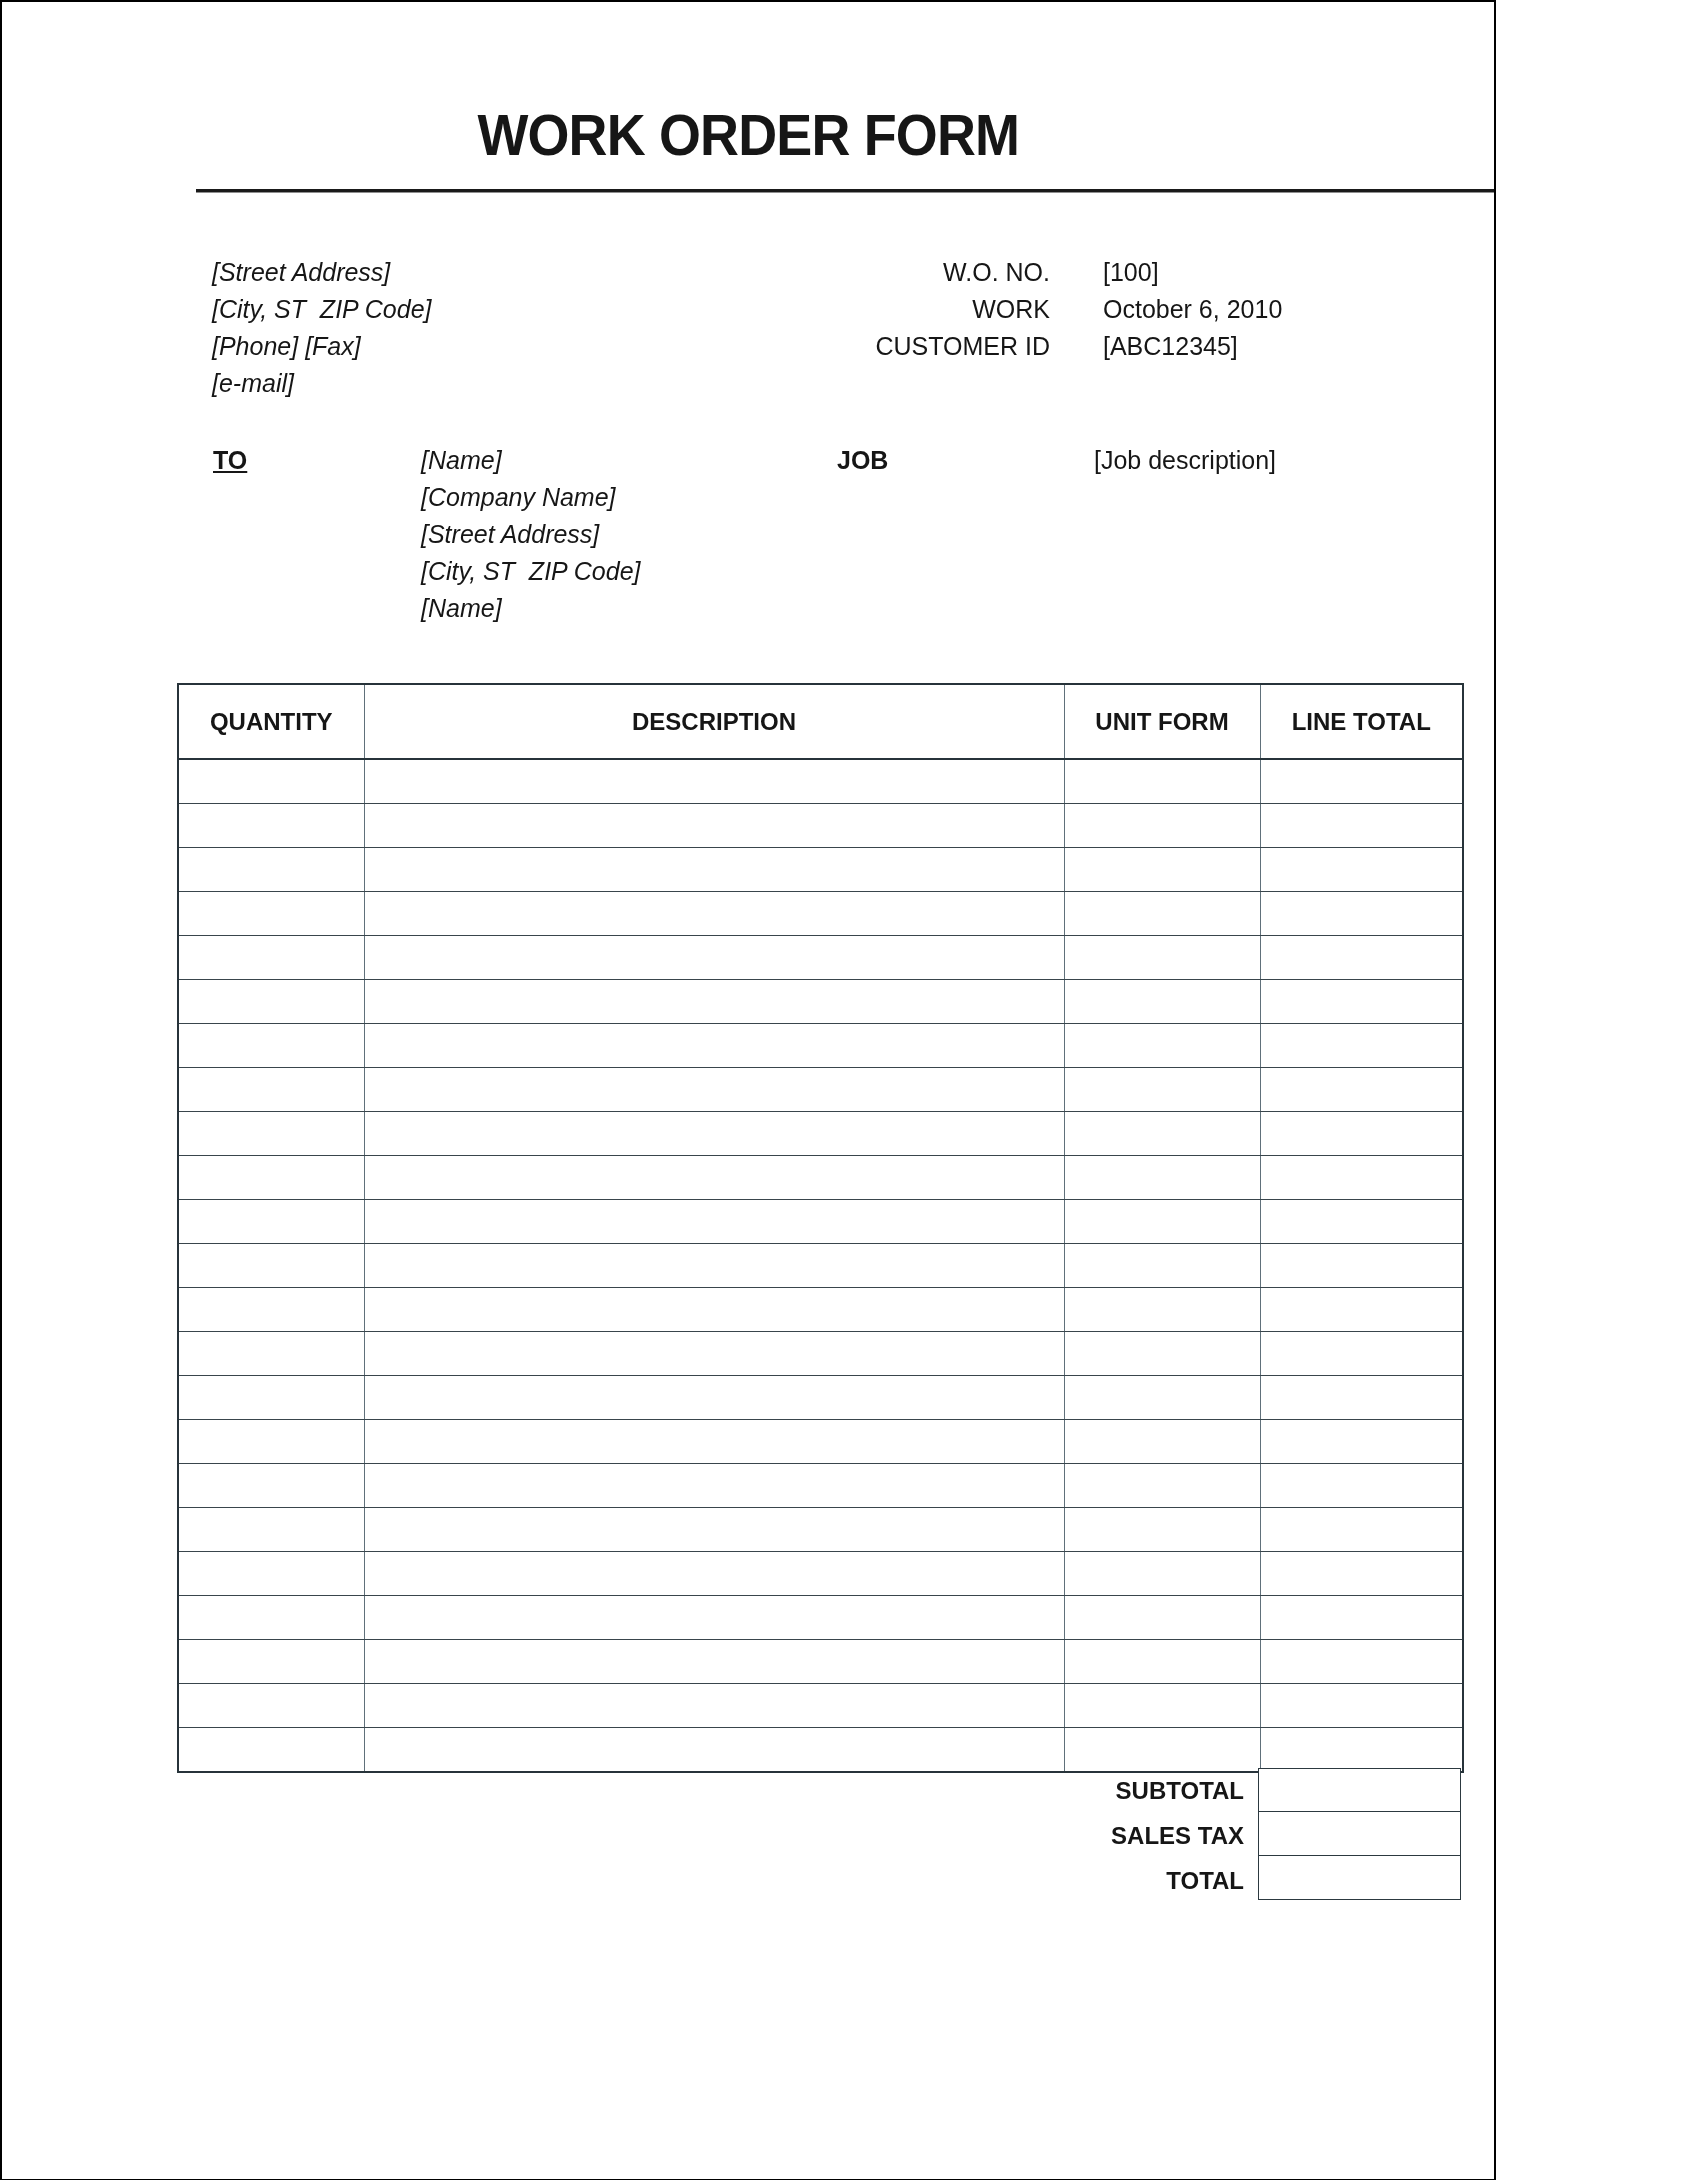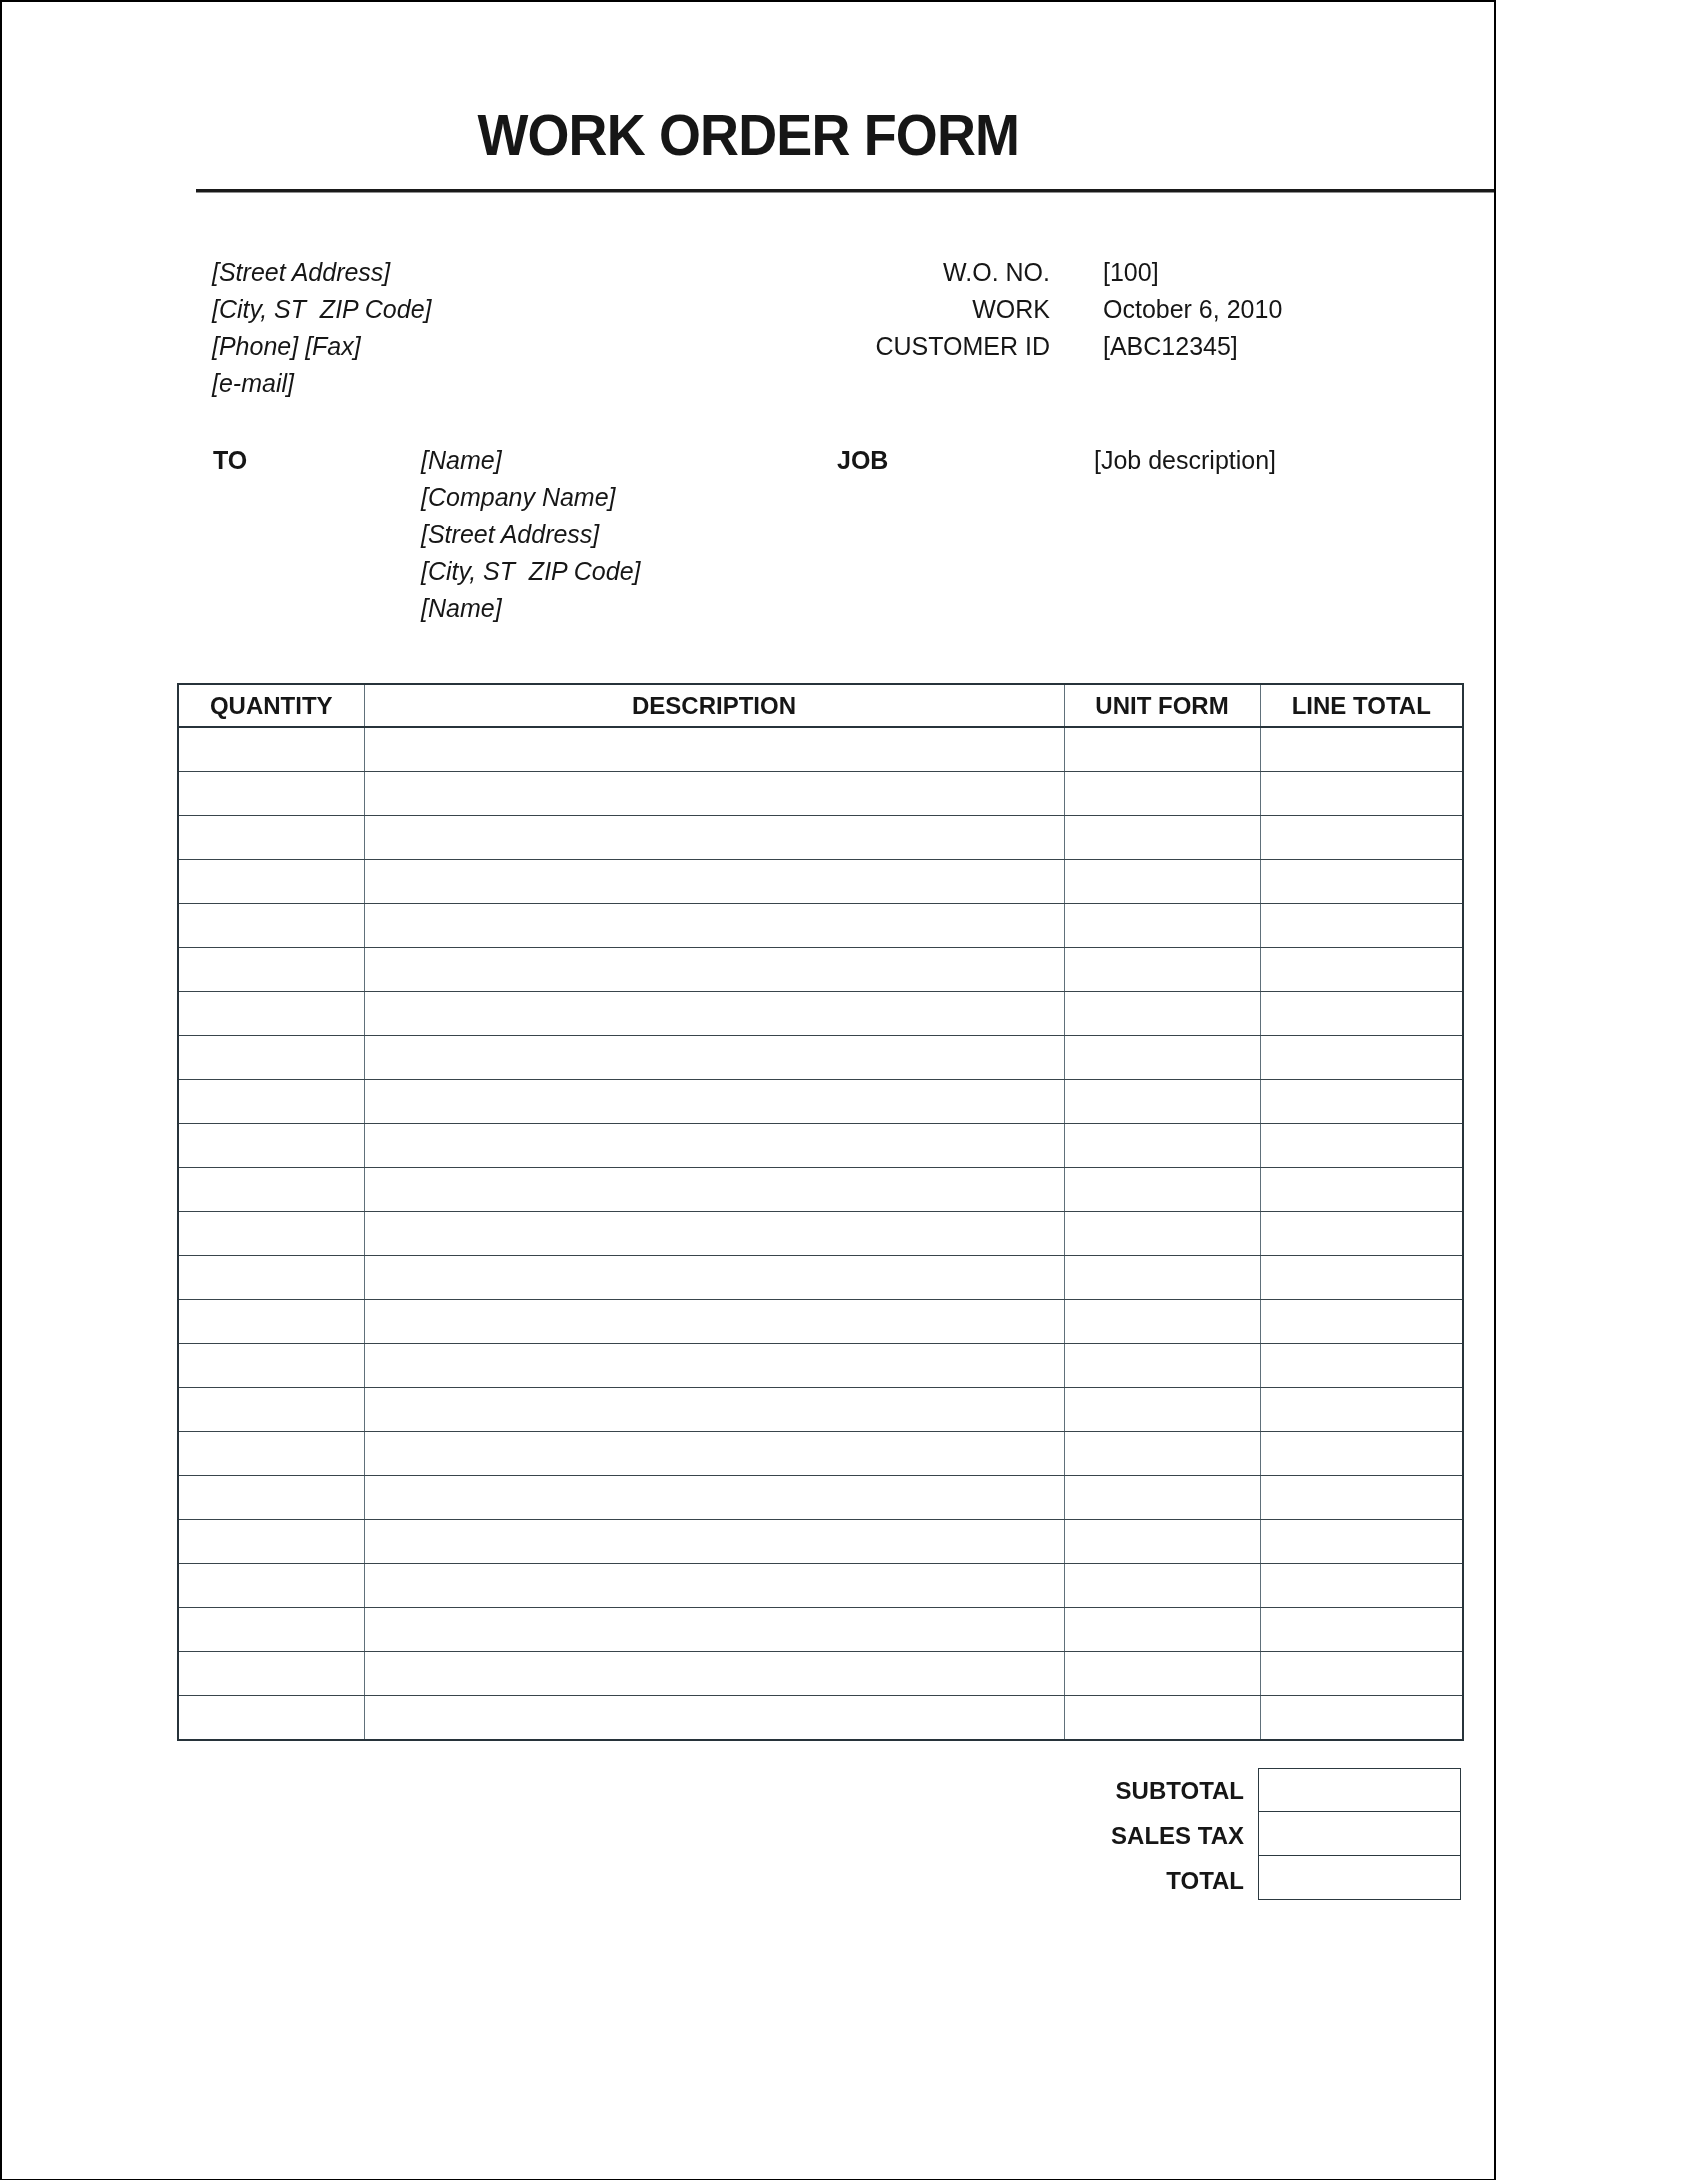--- a/index.html
+++ b/index.html
@@ -20,34 +20,34 @@
   }
   .company{position:absolute;left:210px;top:252px;font-size:25px;line-height:37px;}
   .line{white-space:pre-wrap;font-style:italic;}
   .order-info{
     position:absolute;left:850px;top:252px;display:grid;
     grid-template-columns:198px 281px;column-gap:53px;
     font-size:25px;line-height:37px;
   }
   .olabel{text-align:right;white-space:pre;}
   .ovalue{text-align:left;white-space:pre;}
-  .to-label{position:absolute;left:211px;top:440px;font-size:25px;font-weight:700;line-height:37px;}
+  .to-label{position:absolute;left:211px;top:440px;font-size:25px;font-weight:700;line-height:37px;text-decoration:underline;}
   .recipient{position:absolute;left:375px;top:440px;font-size:25px;line-height:37px;margin-left:44px;}
   .job-label{position:absolute;left:835px;top:440px;font-size:25px;font-weight:700;line-height:37px;}
   .job-value{position:absolute;left:1092px;top:440px;font-size:25px;line-height:37px;}
 
   table.items{
     position:absolute;left:175px;top:681px;width:1285px;
     border-collapse:collapse;table-layout:fixed;
     border:2.6px solid #27333a;
   }
   table.items th{
     height:41px;font-size:24px;font-weight:700;text-align:center;vertical-align:middle;
     border-left:0.9px solid #60707a;border-right:0.9px solid #60707a;
-    border-bottom:2.6px solid #27333a;padding:0;white-space:pre;
+    border-bottom:2.6px solid #27333a;padding:16px;white-space:pre;
   }
   table.items td{
     height:43px;padding:0 6.8px;font-size:23px;
     border-left:0.9px solid #60707a;border-right:0.9px solid #60707a;
     border-top:1.7px solid #39454c;border-bottom:1.7px solid #39454c;
     background:#fff;
   }
   .totals-labels{
     position:absolute;left:903px;top:1766px;width:339px;
     text-align:right;font-size:24px;font-weight:700;

